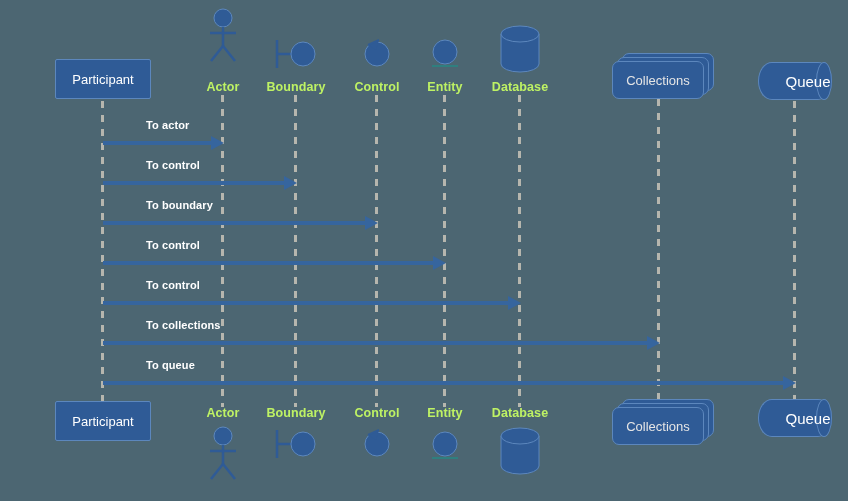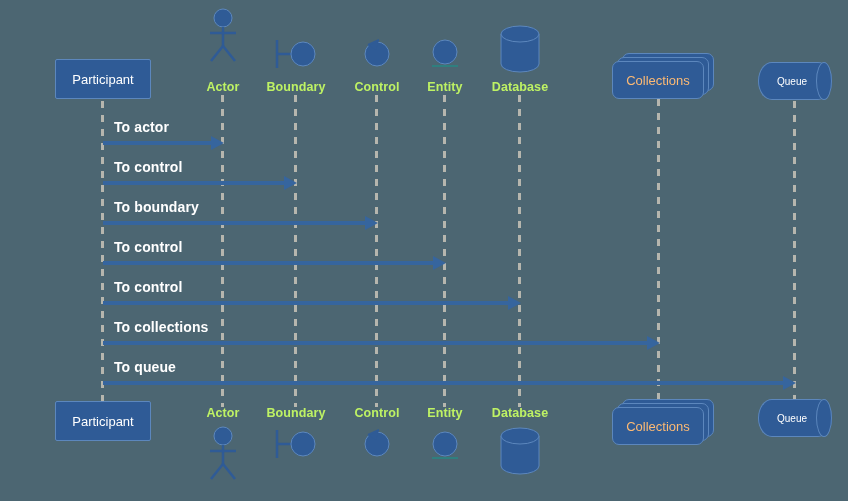--- a/index.html
+++ b/index.html
@@ -66,21 +66,21 @@
     background: #2f5b96;
     border: 1px solid #5c87bd;
     border-radius: 7px;
     box-sizing: border-box;
   }
   .collections-wrap .card.c1 { left: 10px; top: 0px;  width: 92px; height: 38px; }
   .collections-wrap .card.c2 { left: 5px;  top: 4px;  width: 92px; height: 38px; }
   .collections-wrap .card.c3 {
     left: 0px; top: 8px; width: 92px; height: 38px;
     display: flex; align-items: center; justify-content: center;
-    color: #fdba74; font-size: 13px; white-space: nowrap;
+    color: #e5e5e5; font-size: 13px; white-space: nowrap;
   }
 
   
   .queue-wrap { position: absolute; }
   .queue-body {
     position: absolute; left: 0; top: 0;
     width: 74px; height: 38px;
     background: #2f5b96;
     border-top: 1px solid #5c87bd;
     border-bottom: 1px solid #5c87bd;
@@ -90,24 +90,24 @@
   }
   .queue-cap {
     position: absolute; left: 58px; top: 0;
     width: 16px; height: 38px;
     border: 1px solid #5c87bd;
     border-radius: 50%;
     background: #2f5b96;
     box-sizing: border-box;
   }
   .queue-text {
-    position: absolute; left: 0; top: 0;
+    position: absolute; left: 16px; top: 0;
     width: 68px; height: 38px;
     display: flex; align-items: center; justify-content: center;
-    color: #fff; font-size: 10px; white-space: nowrap; text-align: center;
+    color: #fff; font-size: 15px; white-space: nowrap; text-align: center;
   }
 
   
   .actor-ico { position: absolute; width: 40px; height: 56px; }
 
   
   .boundary-ico { position: absolute; width: 44px; height: 34px; }
 
   
   .control-ico { position: absolute; width: 32px; height: 34px; }
@@ -115,24 +115,25 @@
   
   .entity-ico { position: absolute; width: 30px; height: 34px; }
 
   
   .db-ico { position: absolute; width: 44px; height: 50px; }
 
   
   .msg-label {
     position: absolute;
     color: #ffffff;
-    font-size: 14px;
+    font-size: 11px;
     font-weight: bold;
     white-space: nowrap;
     letter-spacing: 0.1px;
+    margin-left: 32px;
   }
   .msg-line {
     position: absolute;
     height: 4px;
     background: #36659e;
   }
   .msg-head {
     position: absolute;
     width: 0; height: 0;
     border-top: 7px solid transparent;

